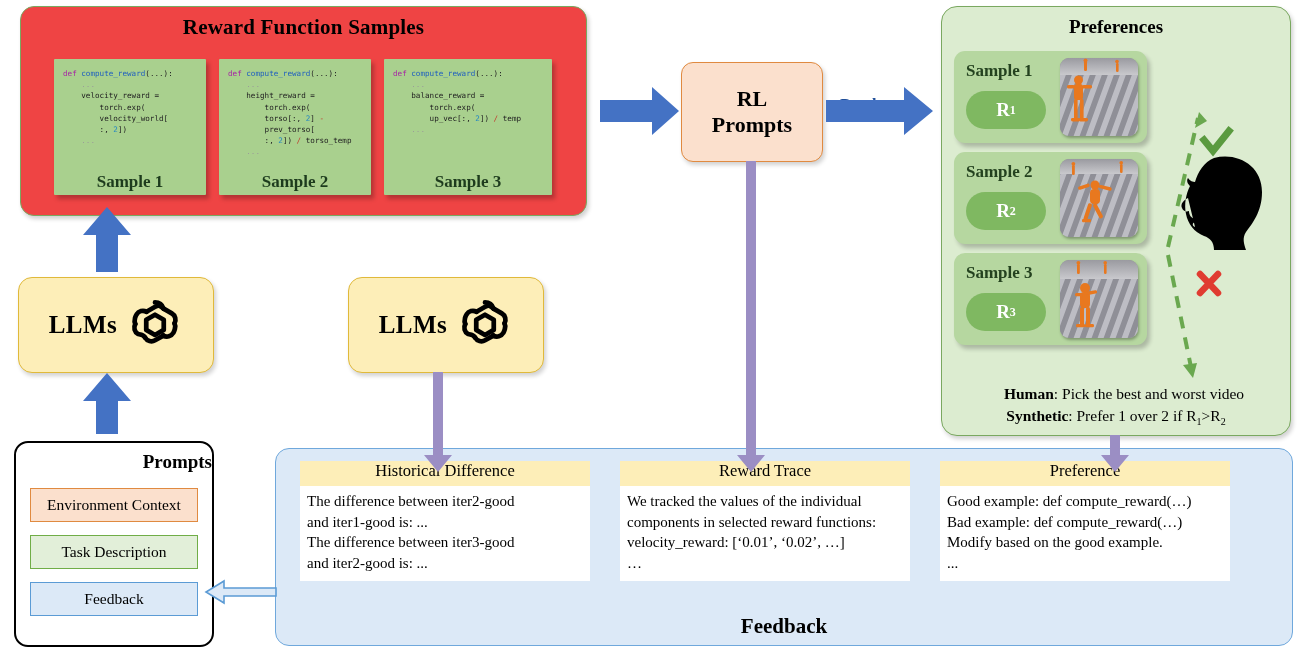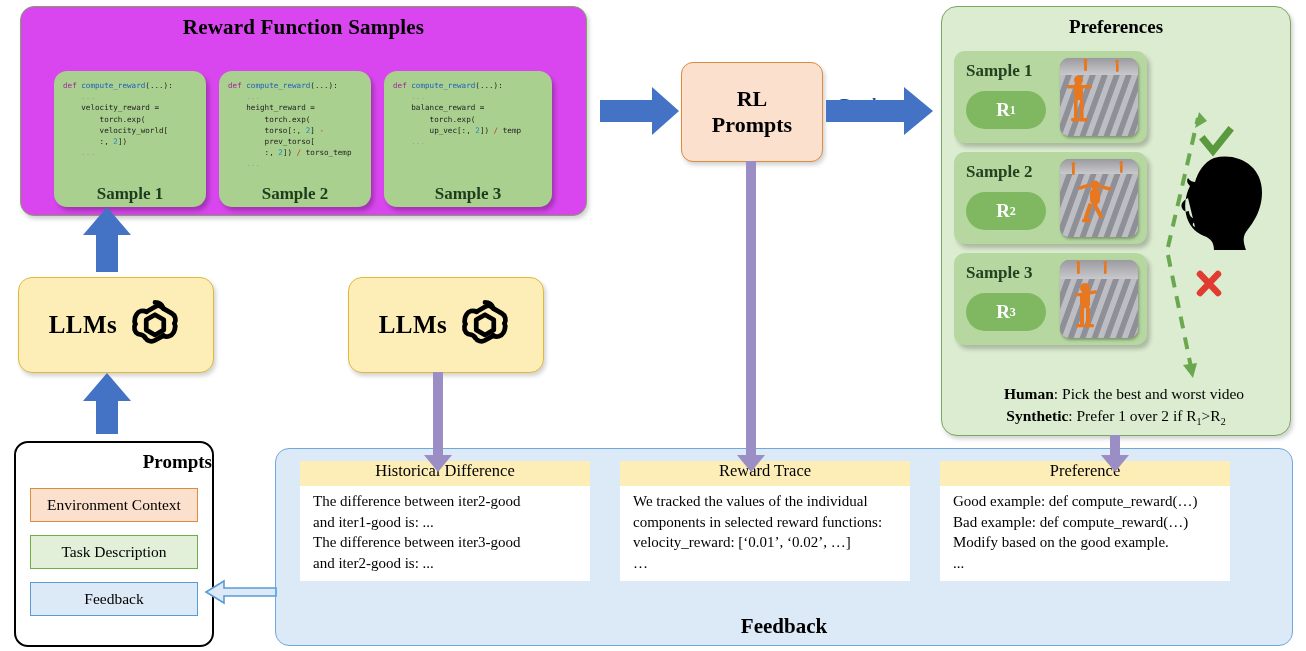--- a/index.html
+++ b/index.html
@@ -2,27 +2,27 @@
 <html><head>
 <meta charset="utf-8">
 <style>
   html,body{margin:0;padding:0;background:#fff;}
   body{width:1306px;height:651px;position:relative;overflow:hidden;
        font-family:"Liberation Serif", serif;color:#000;}
   .abs{position:absolute;}
 
   
   #rfs-panel{left:20px;top:6px;width:565px;height:208px;
-      background:#d946ef;border:1px solid #7aa860;border-radius:14px;
+      background:#ef4444;border:1px solid #7aa860;border-radius:14px;
       box-shadow:2px 3px 4px rgba(0,0,0,.18);}
   #rfs-title{position:absolute;top:8px;left:0;width:100%;text-align:center;
       font-weight:bold;font-size:21px;letter-spacing:.2px;}
 
-  .code-card{position:absolute;top:64px;background:#a9d08e;
-      border-radius:13px;box-shadow:3px 4px 4px rgba(0,0,0,.25);}
+  .code-card{position:absolute;top:52px;background:#a9d08e;
+      border-radius:1px;box-shadow:3px 4px 4px rgba(0,0,0,.25);}
   #cc1{left:33px;width:152px;height:136px;}
   #cc2{left:198px;width:152px;height:136px;}
   #cc3{left:363px;width:168px;height:136px;}
   .code{font-family:"DejaVu Sans Mono","Liberation Mono",monospace;
       font-size:7.6px;line-height:11.2px;white-space:pre;color:#222;
       padding:9px 0 0 9px;}
   .kw{color:#a626a4;} .fn{color:#1f5fbf;} .num{color:#2a8ac0;} .op{color:#c0392b;}
   .dots{color:#999;}
   .card-label{position:absolute;bottom:3px;left:0;width:100%;text-align:center;
       font-weight:bold;font-size:17px;color:#1d3b1d;}
@@ -75,21 +75,21 @@
   #chip-fb{top:139px;background:#dce9f7;border:1.4px solid #5b9bd5;}
 
   
   #fb-panel{left:275px;top:448px;width:1016px;height:196px;background:#dce9f7;
       border:1.6px solid #6fa8dc;border-radius:14px;}
   #fb-title{position:absolute;bottom:6px;left:0;width:100%;text-align:center;
       font-weight:bold;font-size:21px;}
   .fb-card{position:absolute;top:12px;width:290px;background:#fff;}
   #fb1{left:24px;} #fb2{left:344px;} #fb3{left:664px;}
   .fb-head{background:#fdeeb8;text-align:center;font-size:16.5px;padding:0 0 5px;}
-  .fb-body{font-size:15px;line-height:20.5px;padding:5px 13px 8px;white-space:pre-line;border-radius:13px;}
+  .fb-body{font-size:15px;line-height:20.5px;padding:5px 7px 8px;white-space:pre-line;border-radius:13px;}
 
   
   svg.ov{position:absolute;left:0;top:0;width:1306px;height:651px;pointer-events:none;}
   #render-label{left:840px;top:96px;font-weight:bold;font-size:16px;color:#1f4e99;}
 
   .head-sil{left:1176px;top:150px;width:92px;height:110px;}
 </style>
 </head>
 <body>
 

